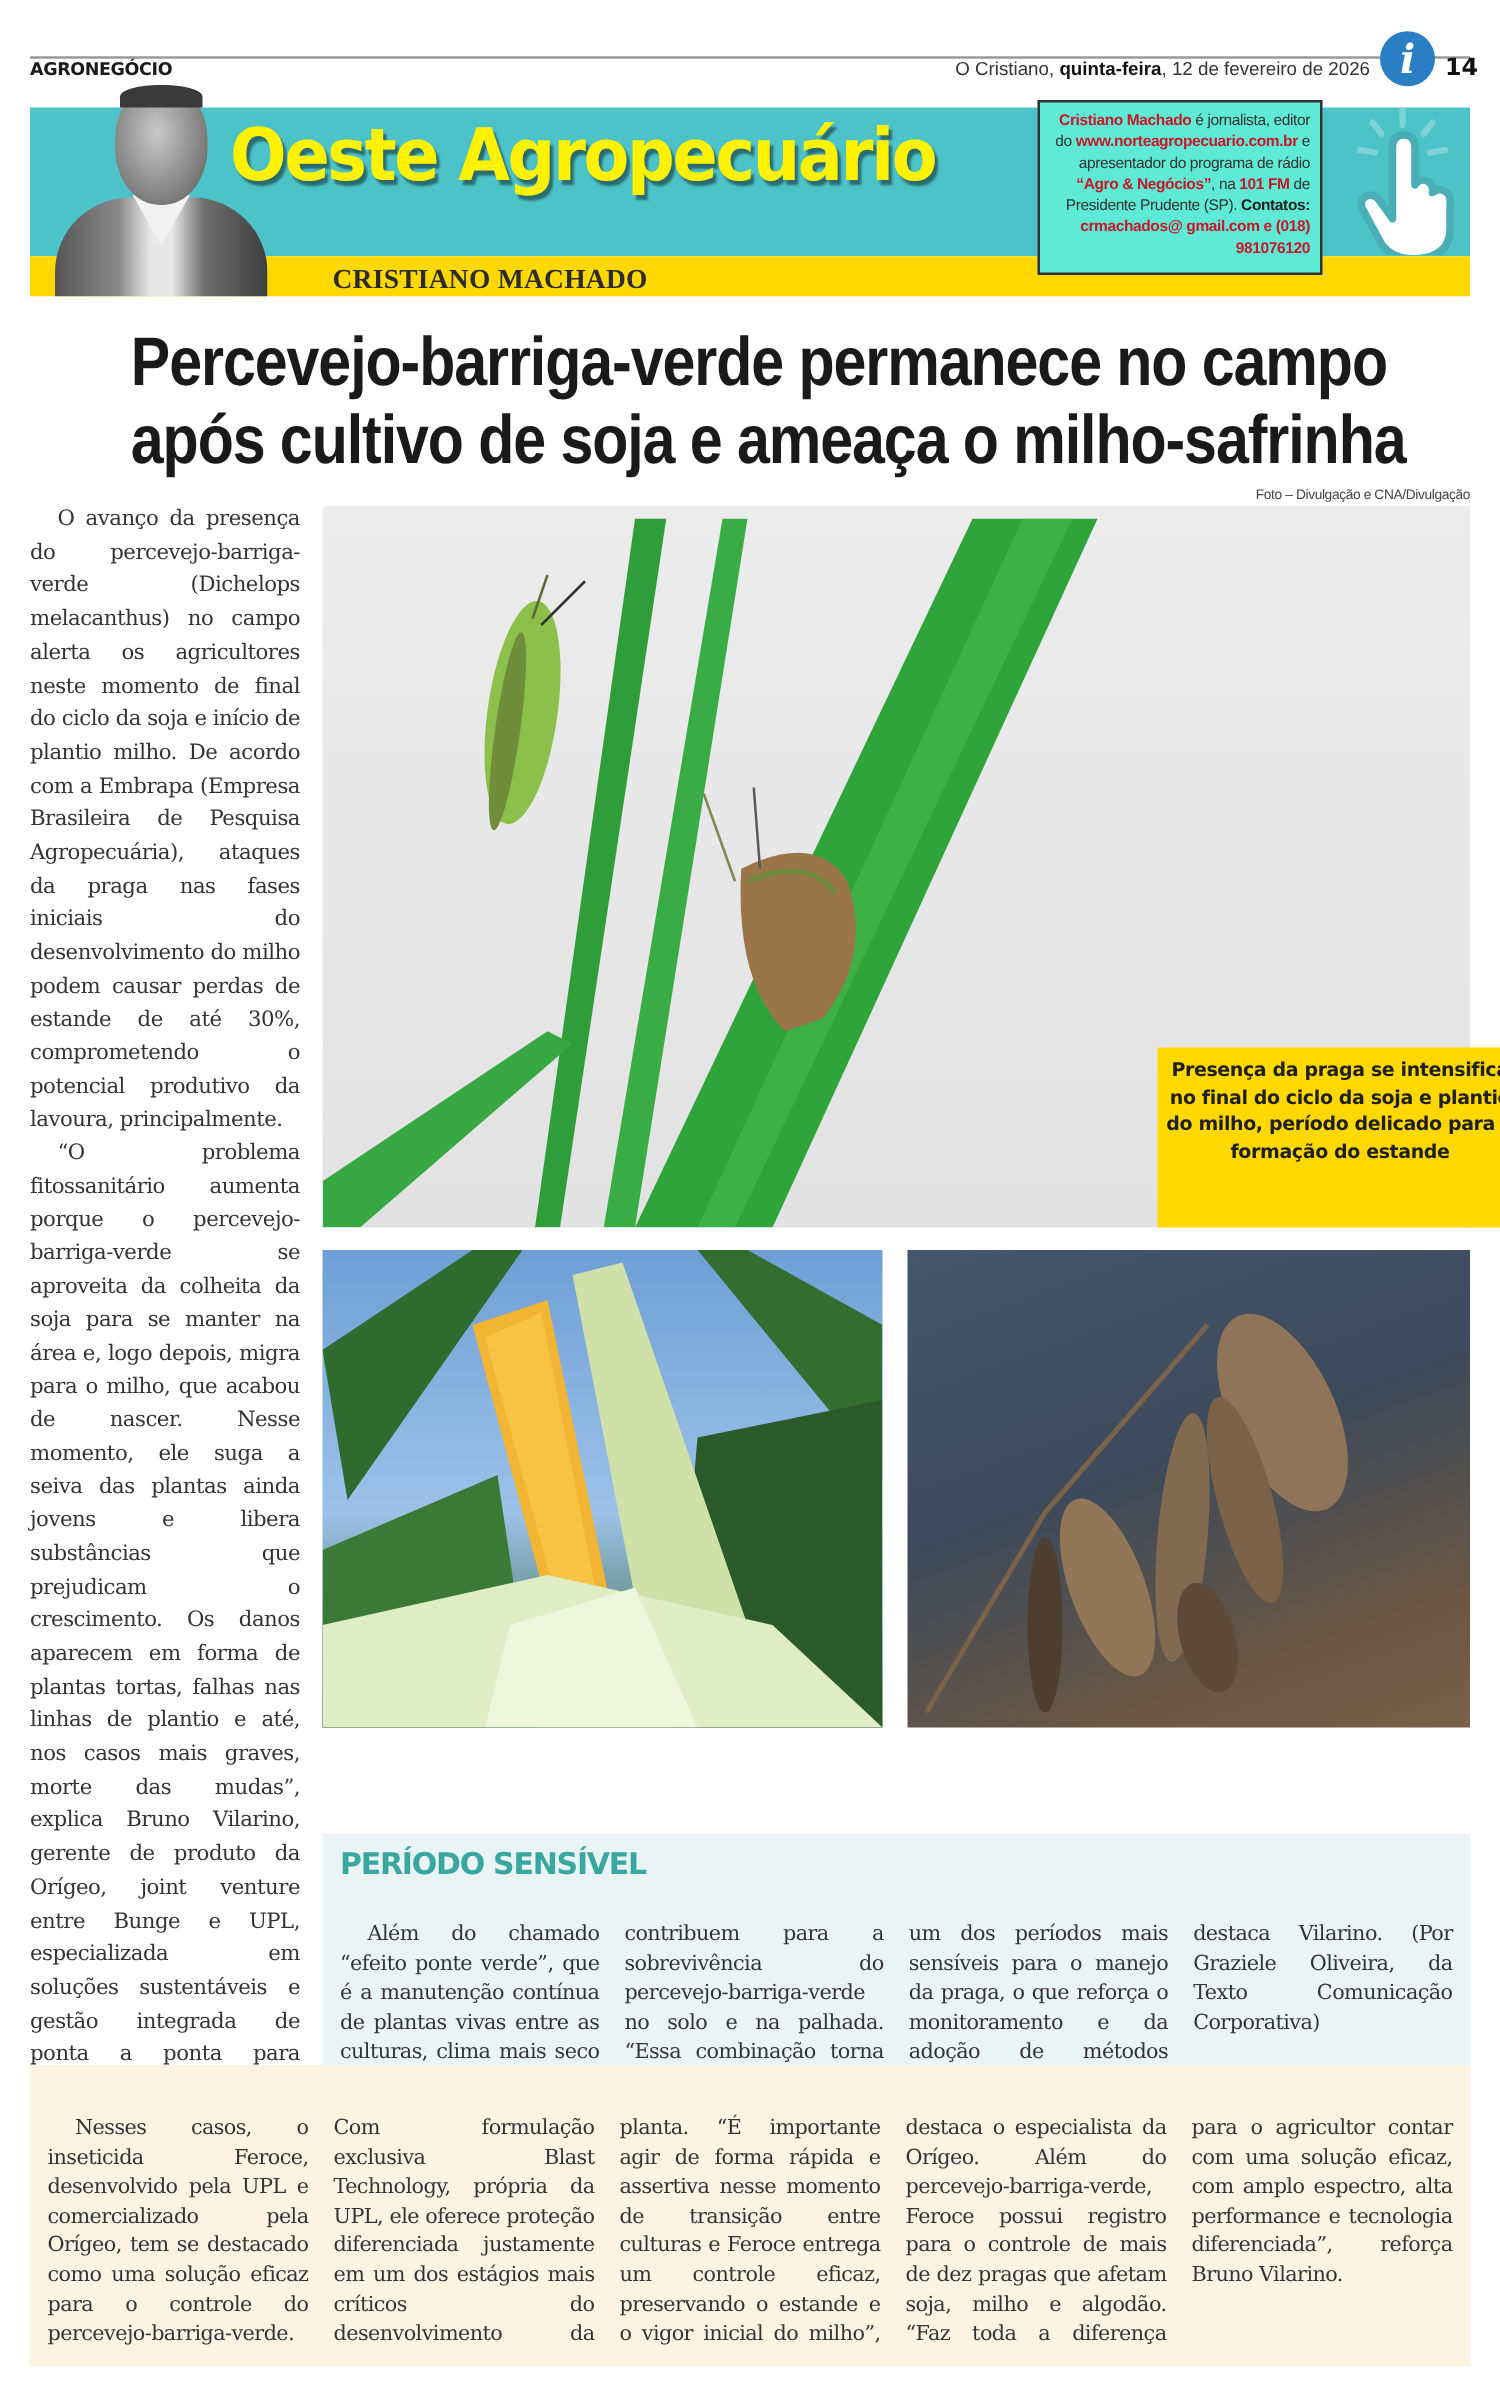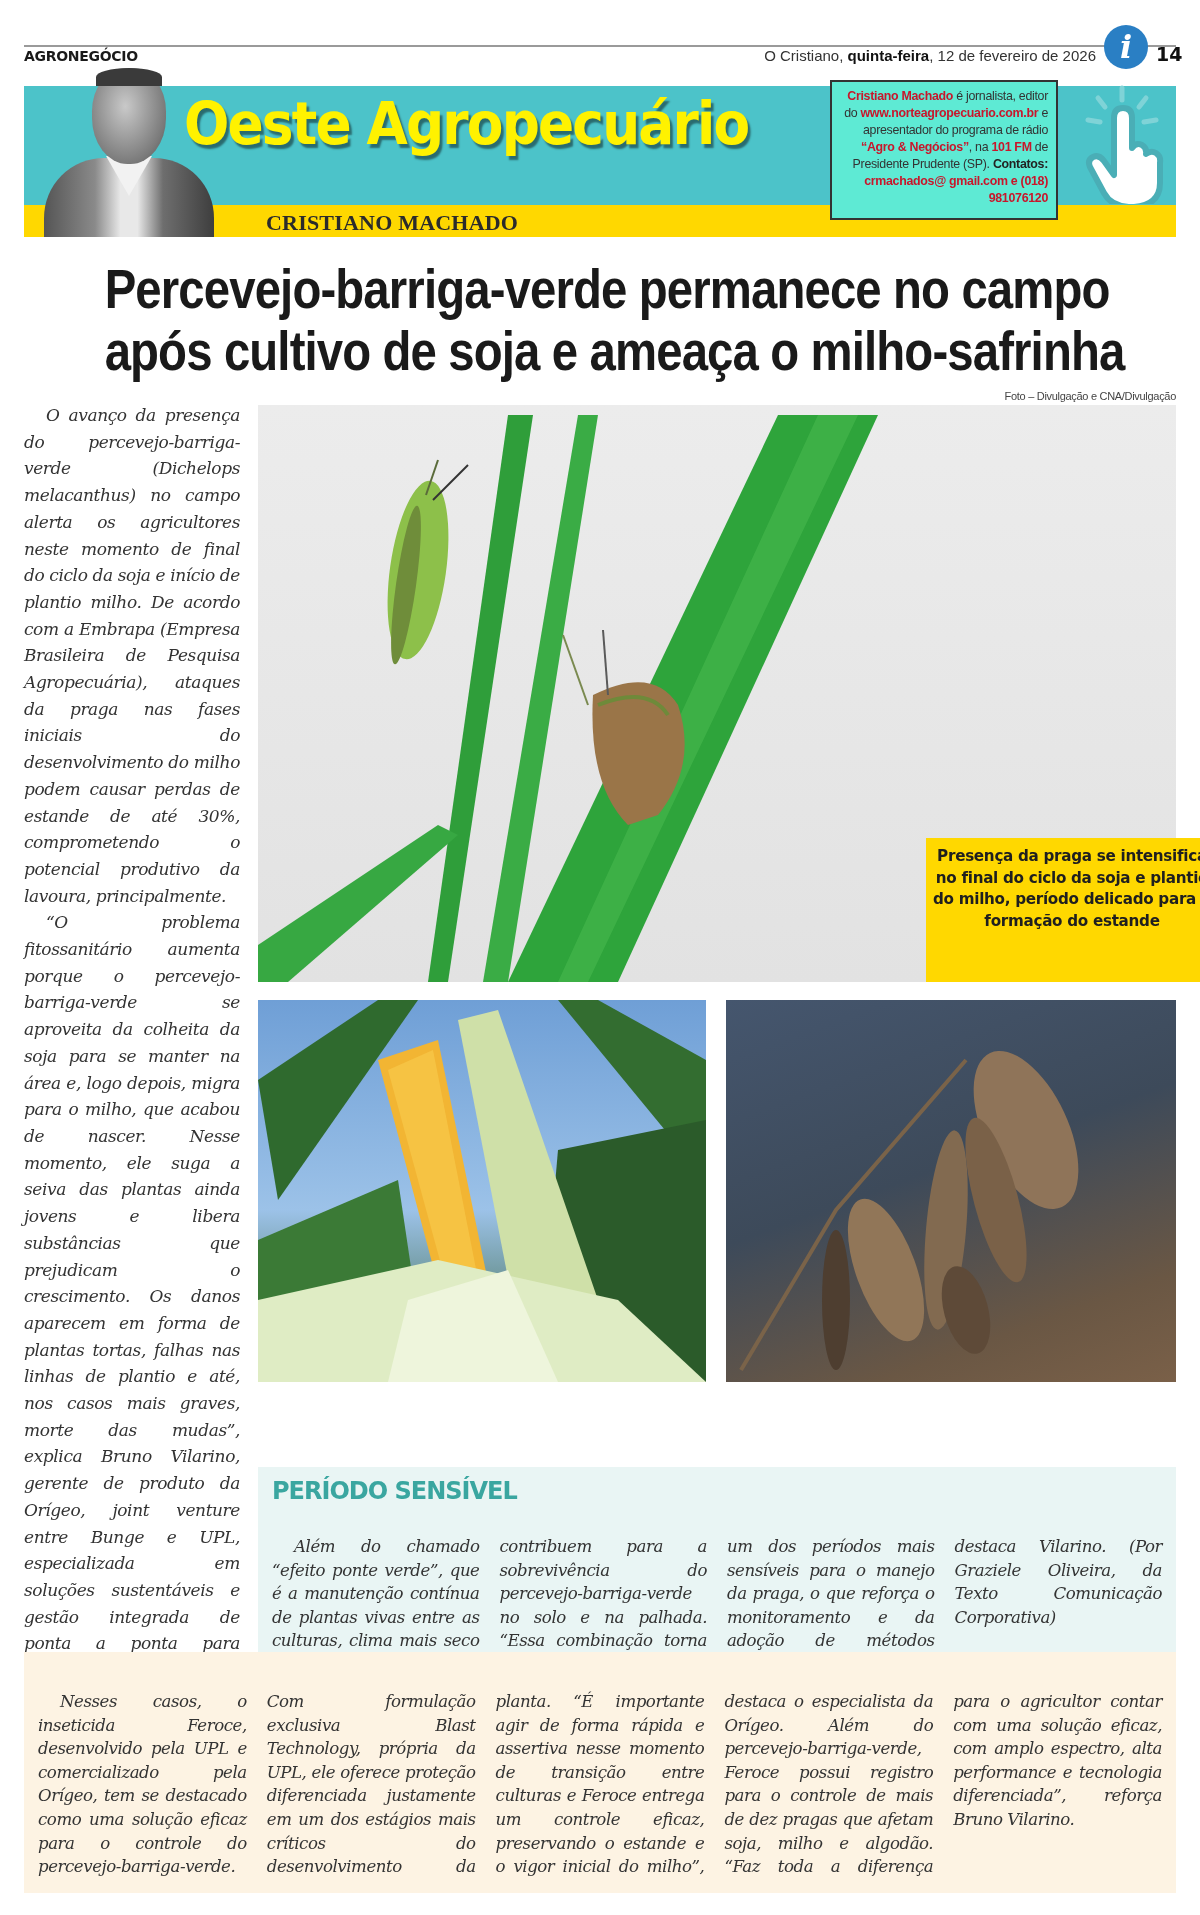--- a/index.html
+++ b/index.html
@@ -28,21 +28,21 @@
   .bio-box .red { color: #c8162b; font-weight: bold; }
   .bio-box .bold { font-weight: bold; color: #222; }
   .hand-icon { position: absolute; left: 1054px; top: -2px; width: 96px; height: 120px; }
 
   
   .headline { position: absolute; left: 24px; top: 258px; width: 1152px; text-align: center; font-family: "Liberation Sans", sans-serif; font-weight: bold; font-size: 55px; line-height: 62px; color: #1a1a1a; letter-spacing: -1px; transform: scaleX(0.86); transform-origin: center top; white-space: nowrap; }
   .photo-credit { position: absolute; right: 24px; top: 390px; font-family: "Liberation Sans", sans-serif; font-size: 11px; color: #444; letter-spacing: -0.3px; }
 
   
   .body-text { font-family: "DejaVu Serif", serif; font-size: 17px; line-height: 26.7px; color: #333; text-align: justify; hyphens: none; letter-spacing: -0.4px; }
-  .body-text p { text-indent: 22px; font-style: italic; }
+  .body-text p { text-indent: 22px; }
   .left-col { position: absolute; left: 24px; top: 402px; width: 216px; }
 
   
   .photo-main { position: absolute; left: 258px; top: 405px; width: 918px; height: 577px; background: linear-gradient(180deg, #ececec, #e2e2e2); overflow: hidden; }
   .photo-corn { position: absolute; left: 258px; top: 1000px; width: 448px; height: 382px; overflow: hidden; background: linear-gradient(180deg, #6f9fd6 0%, #9cc2e8 55%, #2e5a2a 100%); }
   .photo-soy { position: absolute; left: 726px; top: 1000px; width: 450px; height: 382px; overflow: hidden; background: linear-gradient(160deg, #45566e 0%, #3d4a5a 45%, #6a5744 80%, #7a6048 100%); }
   .caption-box { position: absolute; left: 926px; top: 838px; width: 292px; height: 144px; background: #ffd800; padding: 8px 6px; text-align: center; font-family: "DejaVu Sans", sans-serif; font-weight: bold; font-size: 15.2px; line-height: 21.5px; color: #1f1f1f; letter-spacing: -0.3px; }
 
   
   .box-periodo { position: absolute; left: 258px; top: 1467px; width: 918px; height: 222px; background: #e9f5f4; padding: 8px 14px 0 14px; }

